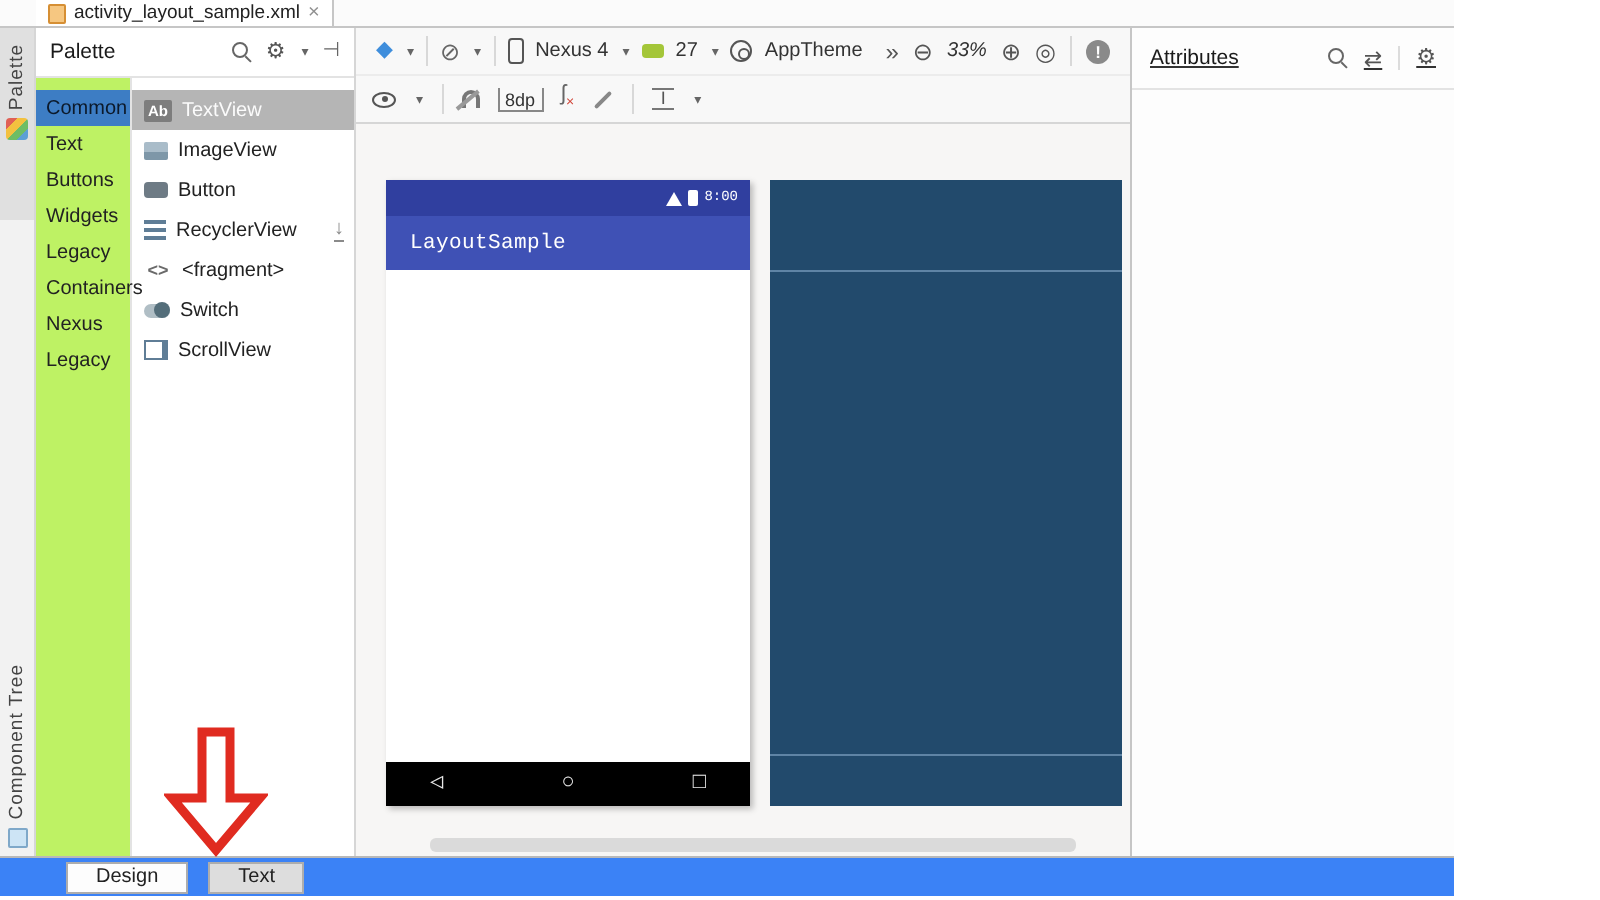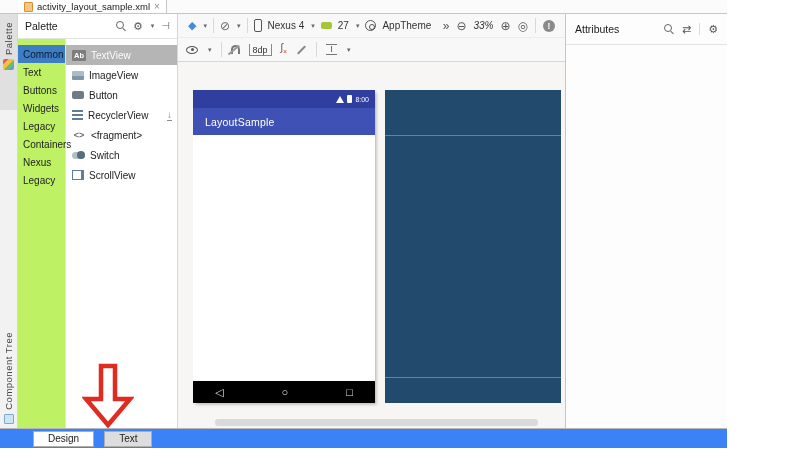--- a/index.html
+++ b/index.html
@@ -88,21 +88,21 @@
   .i-magnet::after { content:''; position:absolute; left:-3px; top:3px; width:14px; height:1.5px;
     background:#999; transform:rotate(-40deg); }
   .margin-box { font-size:9px; color:#333; border:1px solid #888; border-top:none; padding:1px 3px 0 3px; }
   .i-fx { font-size:11px; color:#666; position:relative; line-height:11px; }
   .i-fx .fx-x { font-size:7px; color:#d04437; vertical-align:sub; }
   .i-wand { width:11px; height:2px; background:#888; border-radius:1px; transform:rotate(-45deg); }
   .i-pack { width:11px; font-size:9px; line-height:9px; text-align:center; color:#555;
             border-top:1px solid #777; border-bottom:1px solid #777; }
 
   
-  .surface { position:absolute; left:178px; top:62px; width:387px; height:366px; background:#f7f6f5; }
+  .surface { position:absolute; left:178px; top:62px; width:387px; height:366px; background:#f7f6f5;font-family:Liberation Mono, monospace; }
   .device { position:absolute; left:15px; top:28px; width:182px; height:313px; display:flex;
             flex-direction:column; box-shadow:1.5px 1.5px 3px rgba(0,0,0,.25); }
   .statusbar { height:18px; background:#303f9f; display:flex; align-items:center;
                justify-content:flex-end; gap:3px; padding-right:6px; }
   .i-wifi { width:0; height:0; border-left:4px solid transparent; border-right:4px solid transparent;
             border-bottom:7px solid #fff; }
   .i-battery { width:5px; height:8px; background:#fff; border-radius:1px; }
   .status-time { font-size:7px; color:#fff; }
   .appbar { height:27px; background:#3f51b5; display:flex; align-items:center; padding-left:12px; }
   .app-title { color:#fff; font-size:10.5px; letter-spacing:.2px; }
@@ -113,21 +113,21 @@
   .blueprint { position:absolute; left:207px; top:28px; width:176px; height:313px; background:#224a6c; }
   .bp-line { position:absolute; left:0; width:100%; height:1px; background:rgba(170,205,235,.45); }
   .bp-line.l1 { top:45px; } .bp-line.l2 { top:287px; }
   .hscroll { position:absolute; left:37px; top:357px; width:323px; height:7px; background:#dadada;
              border-radius:3px; }
 
   
   .attrs { position:absolute; left:565px; top:14px; width:162px; height:414px; background:#fdfdfd;
            border-left:1px solid #c6c6c6; }
   .attr-header { height:31px; border-bottom:1px solid #e3e3e3; display:flex; align-items:center;
-                 gap:8px; padding:0 9px; }
+                 gap:8px; padding:0 9px;text-decoration:underline; }
   .attr-title { font-size:10.5px; color:#1a1a1a; flex:1; }
   .i-swap { font-size:11px; color:#555; }
   .vbar { width:1px; height:12px; background:#dcdcdc; }
 
   
   .i-search { position:relative; width:10px; height:10px; display:inline-block; }
   .i-search::before { content:''; position:absolute; left:0; top:0; width:6px; height:6px;
     border:1.2px solid #666; border-radius:50%; }
   .i-search::after { content:''; position:absolute; width:4px; height:1.2px; background:#666;
     left:6.5px; top:8px; transform:rotate(45deg); }

